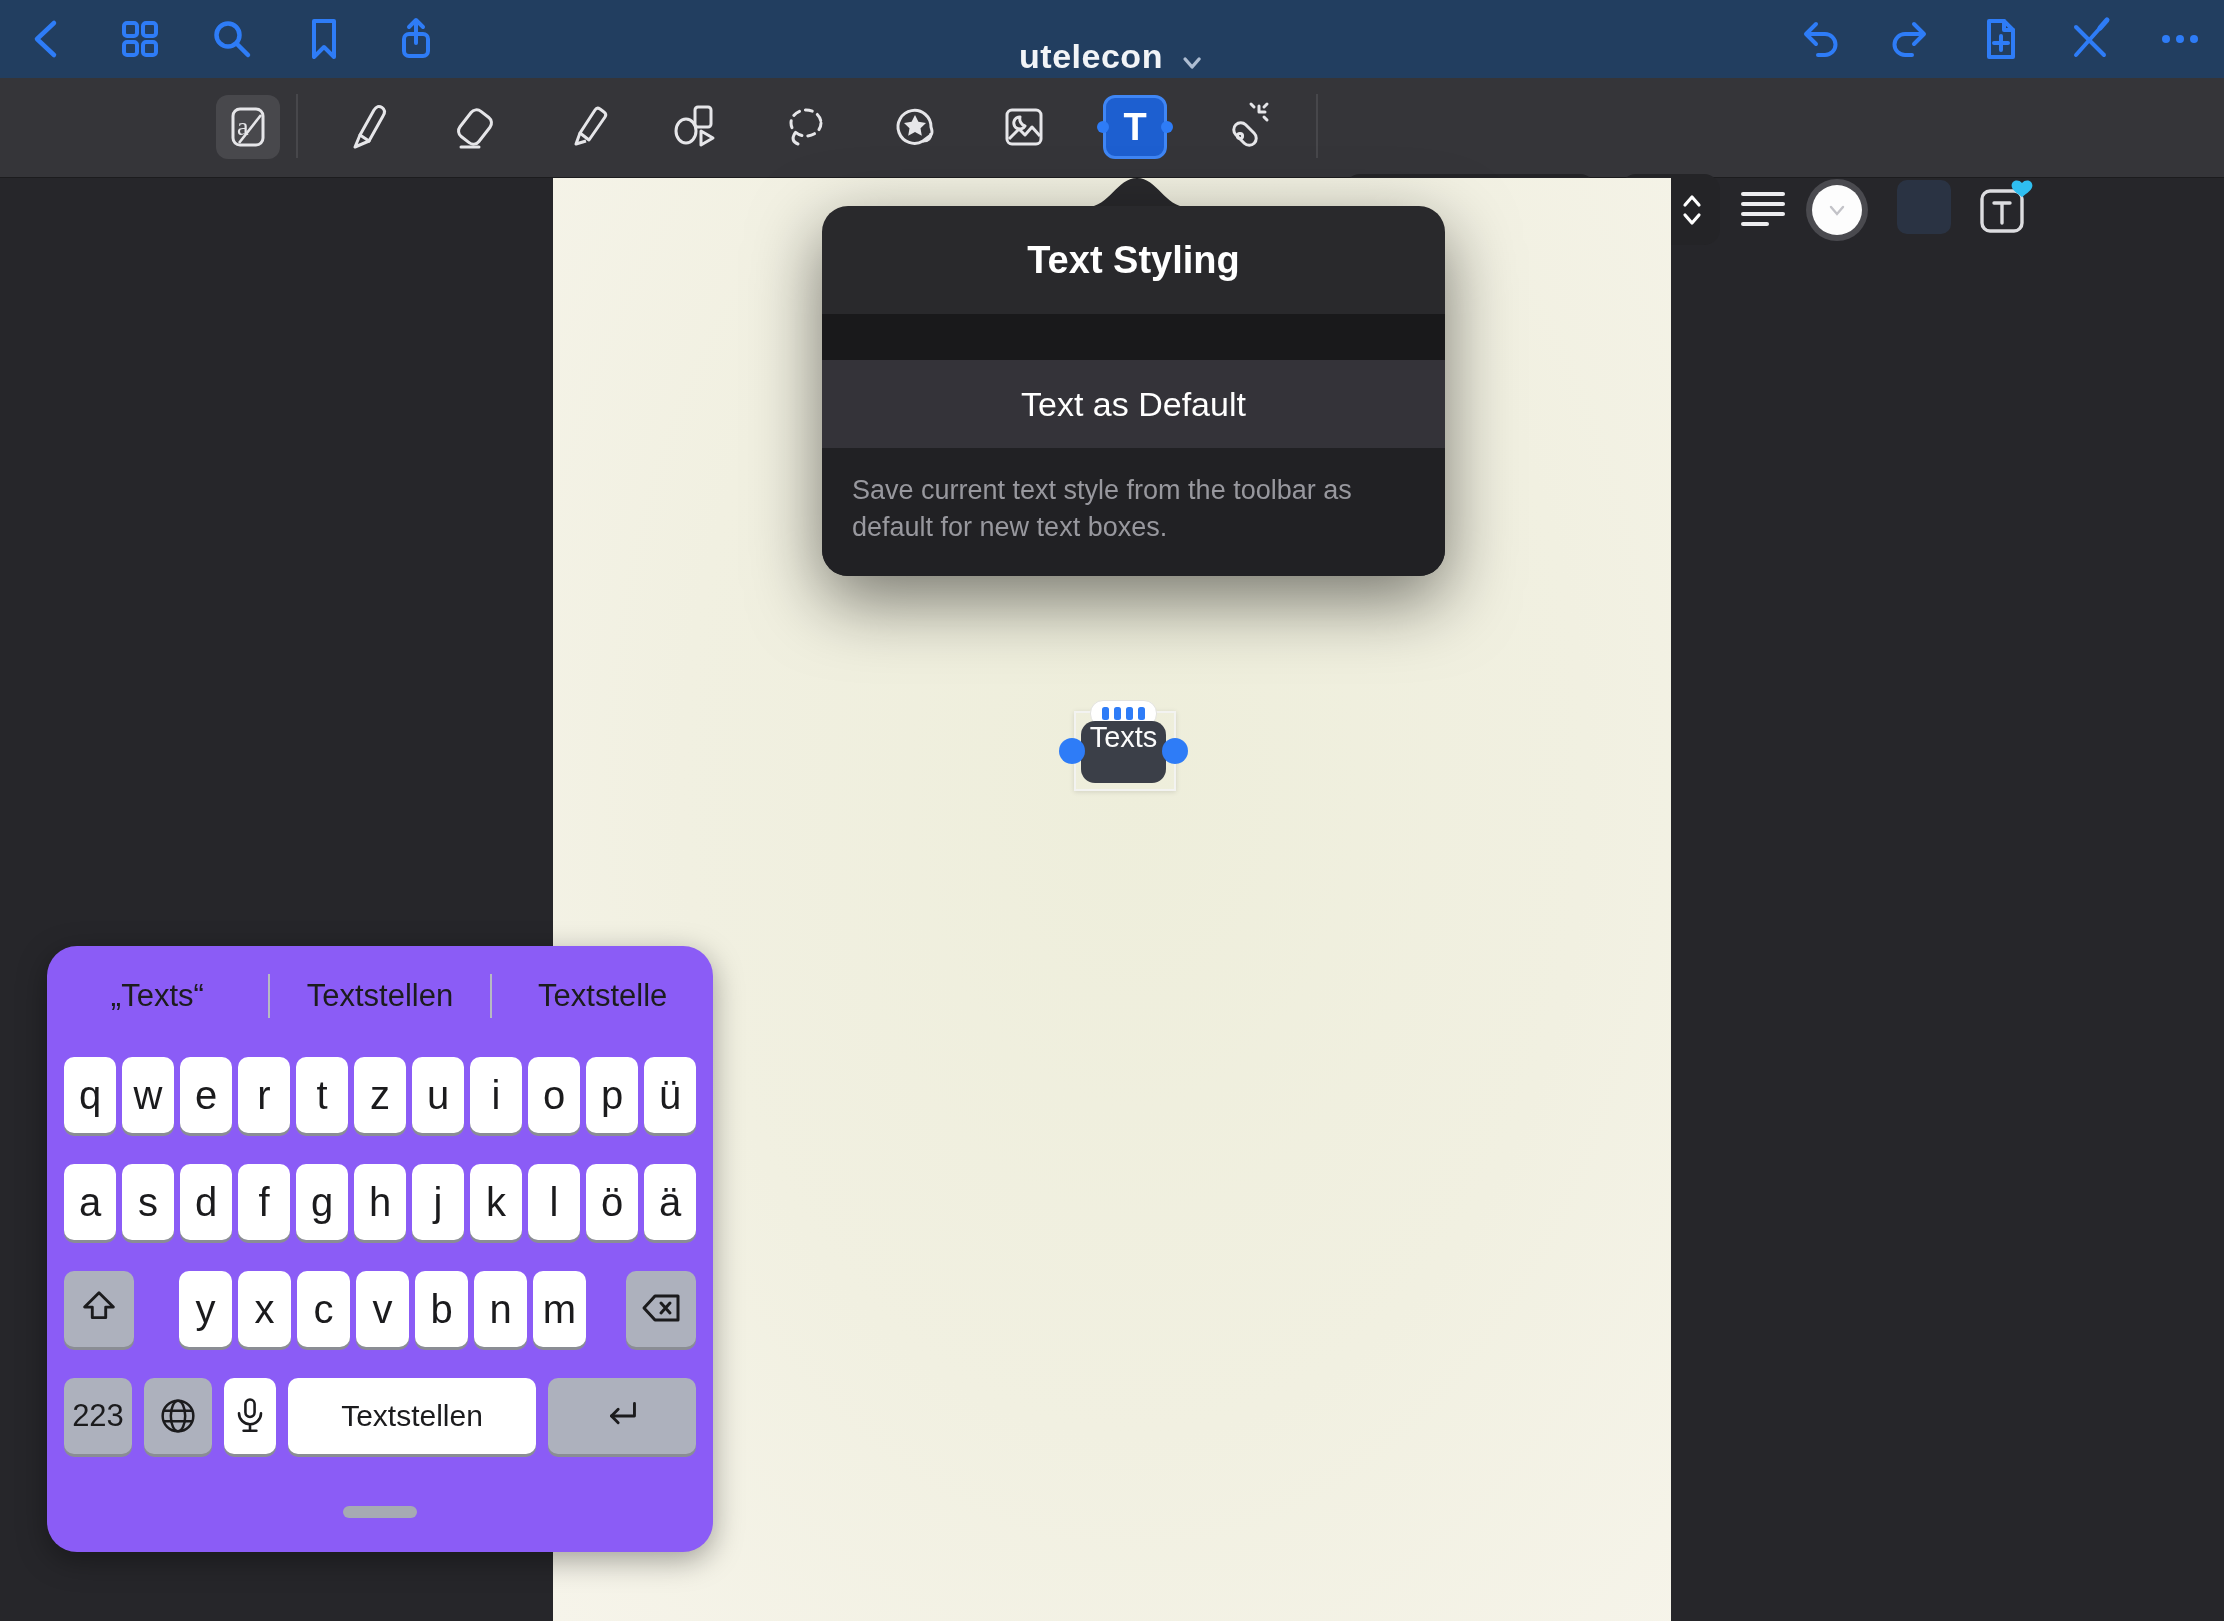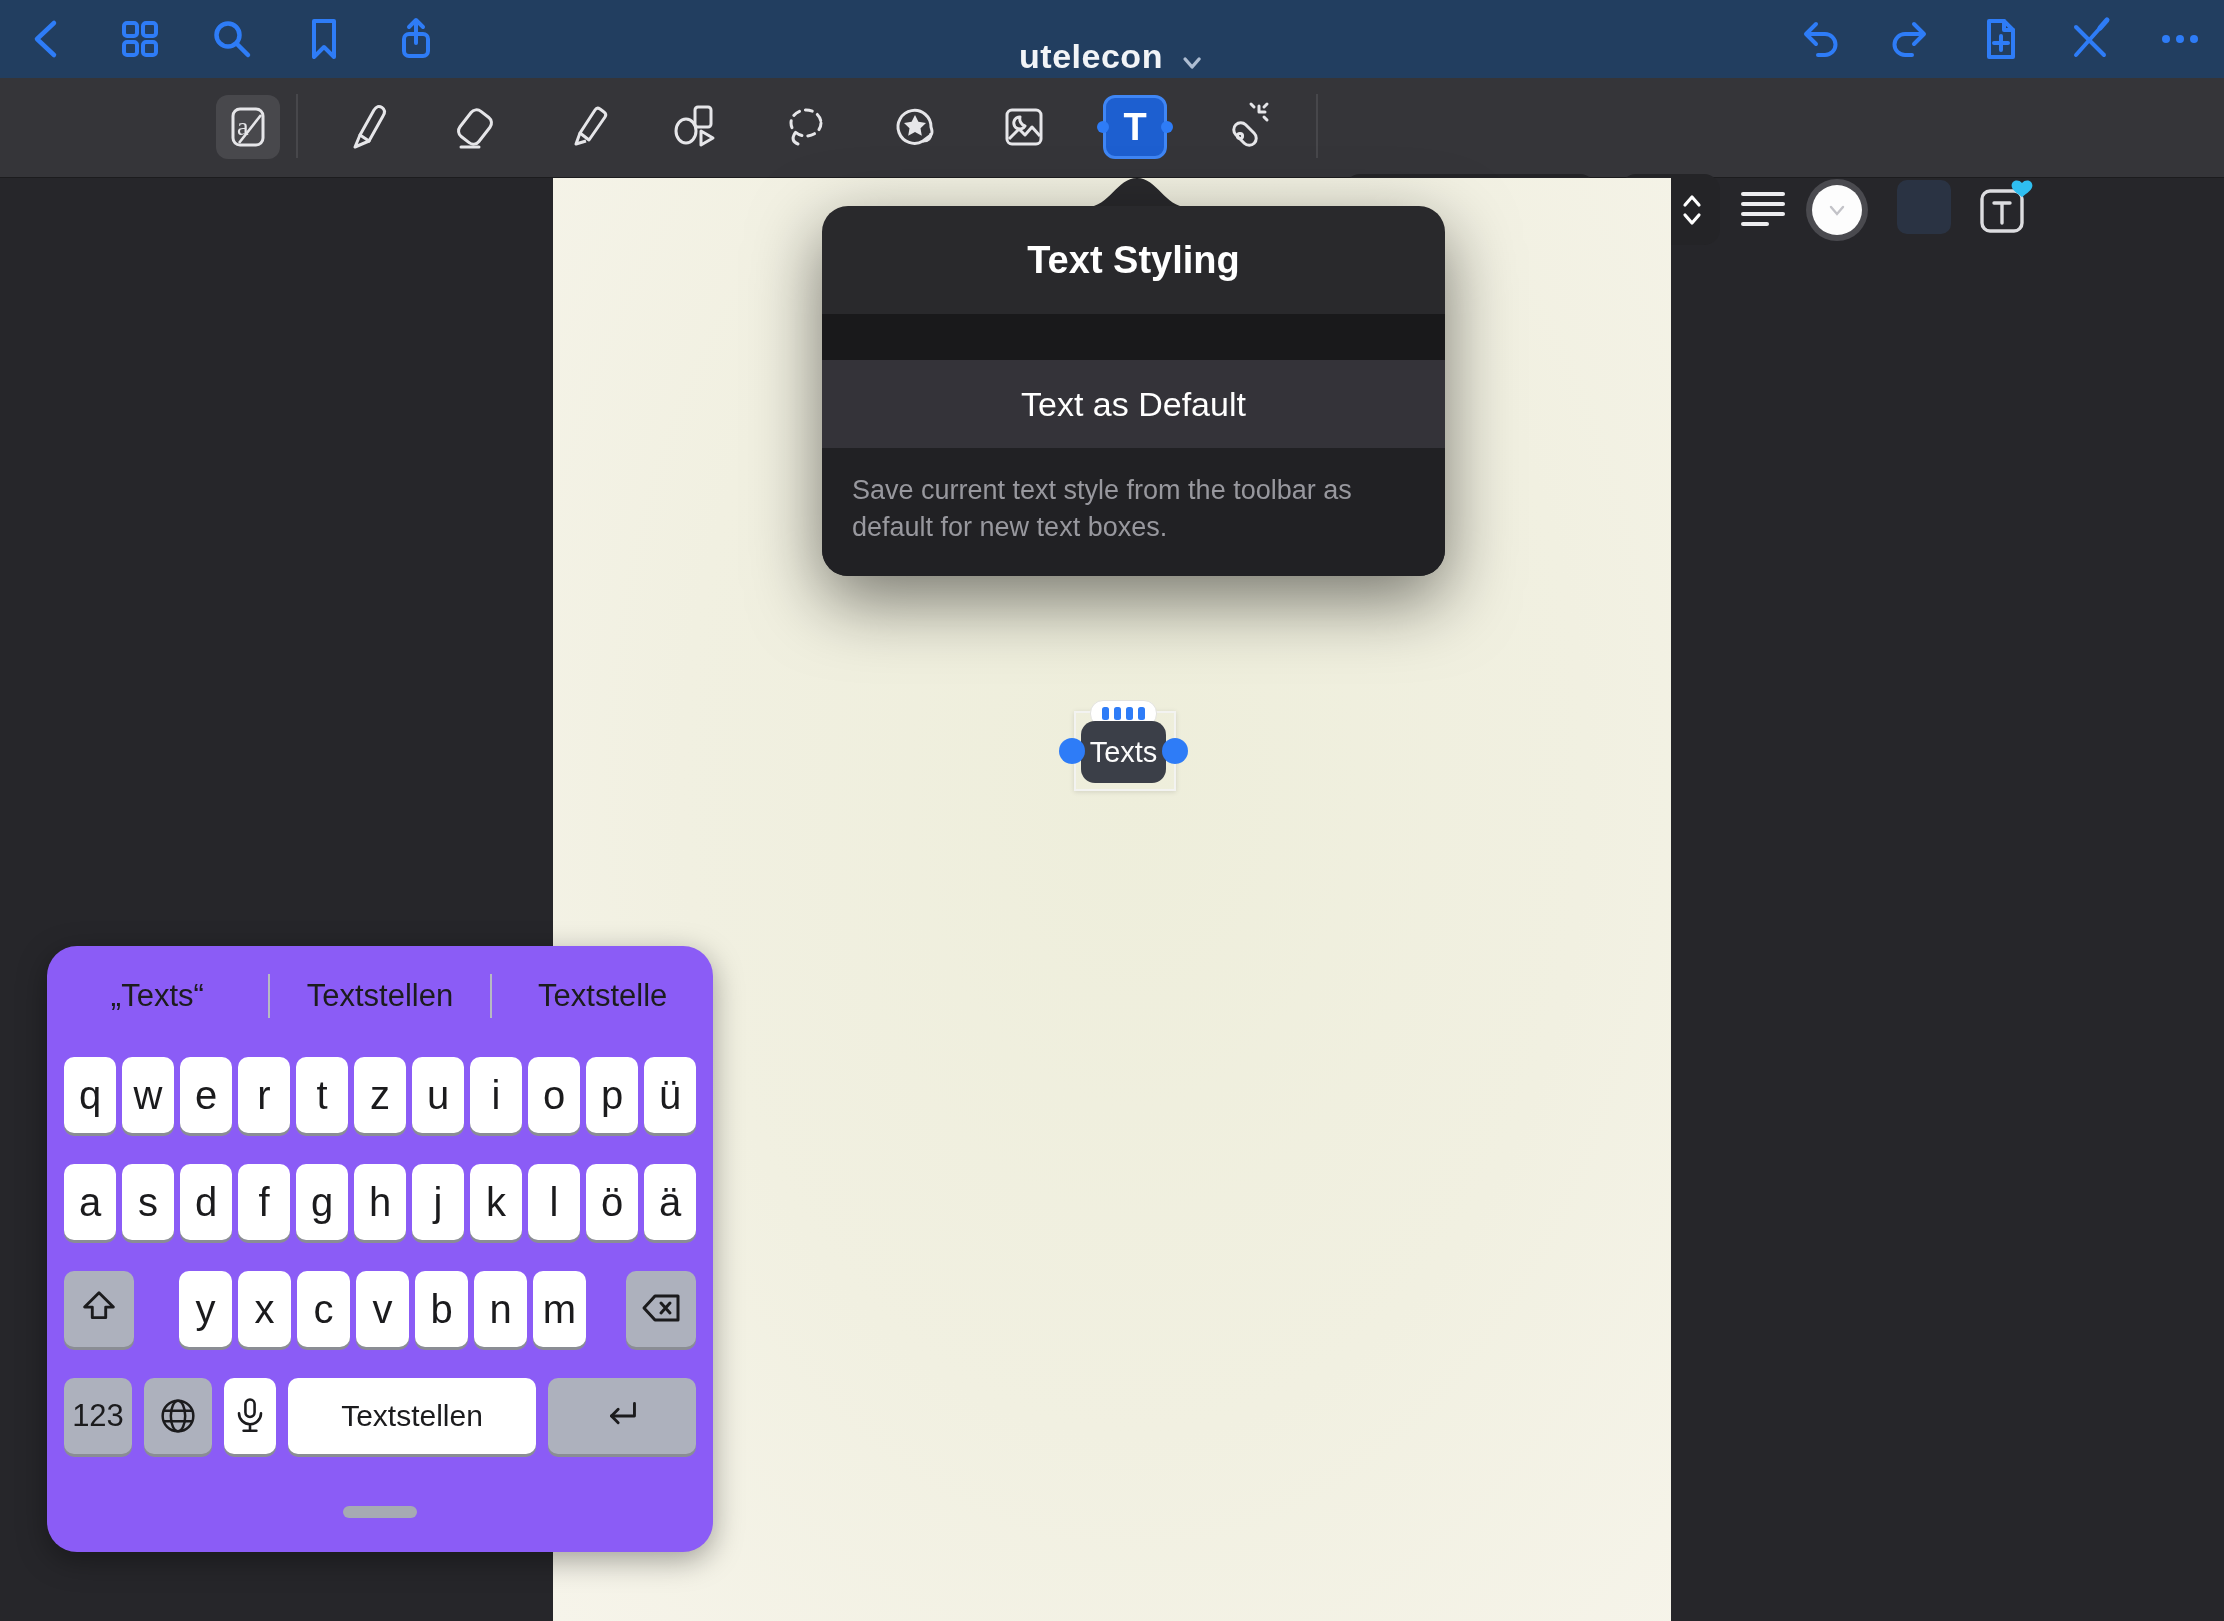--- a/index.html
+++ b/index.html
@@ -67,21 +67,21 @@
     color:#98989e;font-size:27px;line-height:37px;}
 
   
   .sel-frame{position:absolute;left:1074px;top:711px;width:102px;height:80px;
     border:2px solid #f3f3f1;box-shadow:0 1px 5px rgba(0,0,0,.12);box-sizing:border-box;}
   .drag-pill{position:absolute;left:1090px;top:700px;width:65px;height:25px;background:#fff;
     border:1px solid #e3e3df;border-radius:13px;display:flex;align-items:center;
     justify-content:center;gap:5px;cursor:grab;}
   .drag-pill i{width:7px;height:13px;border-radius:2.5px;background:#2e7cf7;}
   .text-bubble{position:absolute;left:1081px;top:721px;width:85px;height:62px;background:#3b3f48;
-    border-radius:14px;display:flex;align-items:center;justify-content:center;color:#fbfbfb;
+    border-radius:14px;display:flex;align-items:flex-start;justify-content:center;color:#fbfbfb;
     font-size:29px;cursor:text;}
   .handle{position:absolute;width:26px;height:26px;border-radius:50%;background:#2e7cf7;cursor:ew-resize;}
   .handle-l{left:1059px;top:738px;}
   .handle-r{left:1162px;top:738px;}
 
   
   .keyboard{position:absolute;left:47px;top:946px;width:666px;height:606px;background:#8b5cf6;
     border-radius:30px;box-shadow:0 8px 30px rgba(0,0,0,.35);}
   .sugg-row{position:absolute;left:0;top:0;width:100%;height:100px;display:flex;align-items:center;}
   .sugg{flex:1;text-align:center;font-size:31px;color:#1c1c1e;cursor:pointer;white-space:nowrap;}
@@ -426,21 +426,21 @@
             <svg width="48" height="48" viewBox="0 0 48 48" fill="none" stroke="currentColor" stroke-width="3" stroke-linejoin="round">
               <path d="M18 11 H41 V35 H18 L7 23 Z"></path>
               <path d="M24 18 L33 28 M33 18 L24 28" stroke-linecap="round"></path>
             </svg>
           </span>
       </div>
     </div>
 
     <div class="krow r4">
       <div class="key key-gray k-num" style="font-size:31px;">
-        <span>123</span>
+        <span>223</span>
       </div>
       <div class="key key-gray k-globe">
         <span class="glyph">
             <svg width="46" height="46" viewBox="0 0 48 48" fill="none" stroke="currentColor" stroke-width="2.6">
               <circle cx="24" cy="24" r="16"></circle>
               <ellipse cx="24" cy="24" rx="7.5" ry="16"></ellipse>
               <path d="M9 18.5 H39 M9 29.5 H39"></path>
             </svg>
           </span>
       </div>

